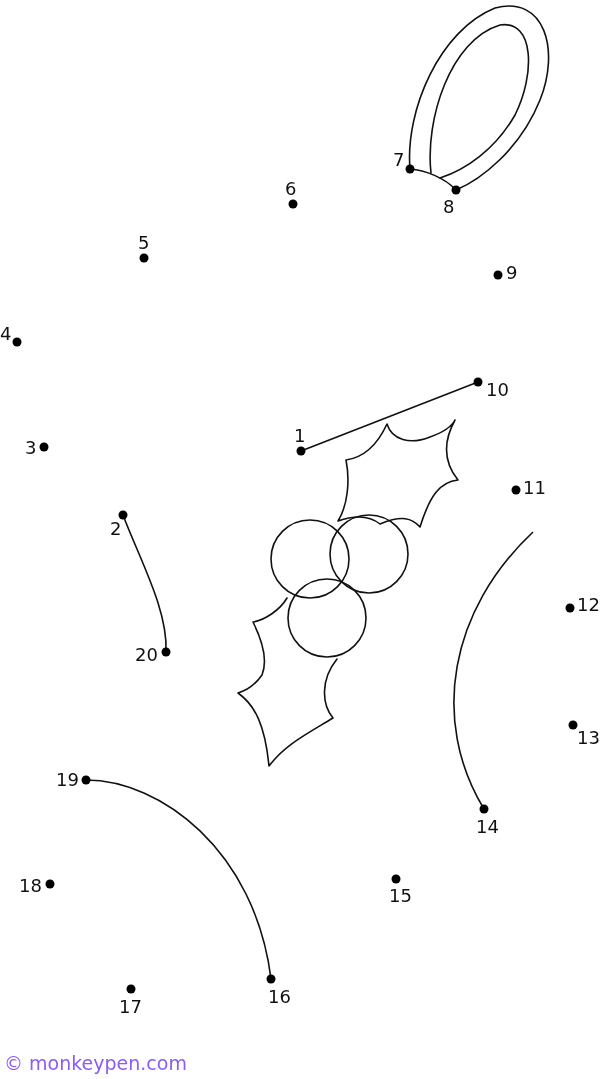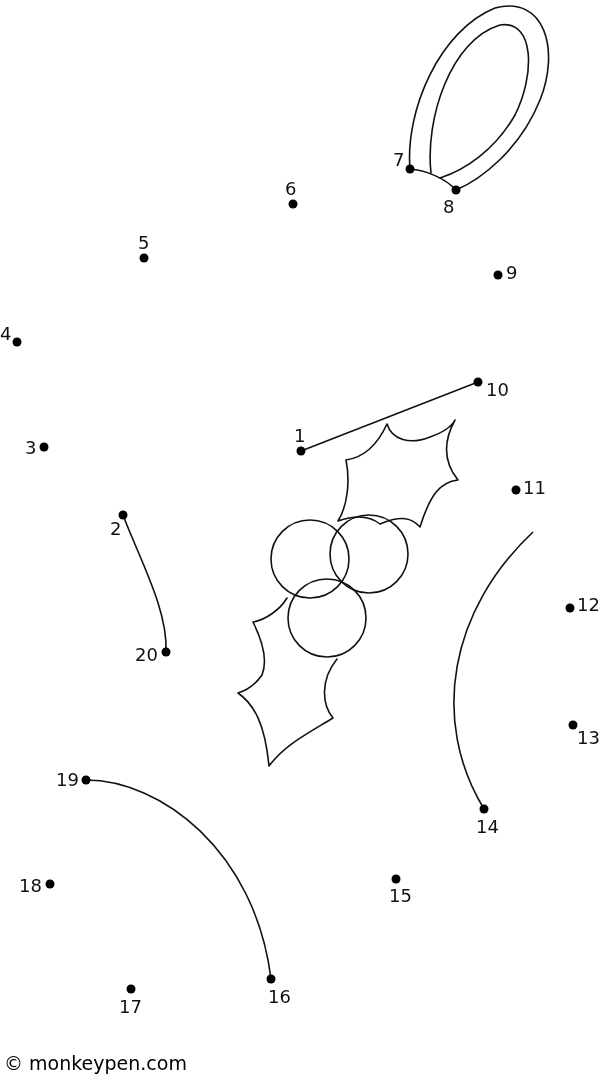--- a/index.html
+++ b/index.html
@@ -3,21 +3,21 @@
   <meta charset="utf-8">
   <style>
     html, body { margin: 0; padding: 0; background: #ffffff; }
     body { width: 600px; height: 1079px; position: relative; overflow: hidden;
            font-family: "DejaVu Sans", sans-serif; }
     #sheet { position: absolute; left: 0; top: 0; width: 600px; height: 1079px; }
     #sheet text { font-family: "DejaVu Sans", sans-serif; font-size: 18px; fill: #111111; }
     .art { fill: none; stroke: #111111; stroke-width: 1.6; stroke-linejoin: round; stroke-linecap: round; }
     .guide { fill: none; stroke: #111111; stroke-width: 1.6; }
     .dot { fill: #000000; cursor: pointer; }
-    .footer { position: absolute; left: 4px; top: 1052px; font-size: 19px; color: #000000;
+    .footer { position: absolute; left: 4px; top: 1052px; font-size: 19px; color: #8b5cf6;
               font-family: "DejaVu Sans", sans-serif; }
   </style>
 </head>
 <body>
 
 <svg id="sheet" viewBox="0 0 600 1079" xmlns="http://www.w3.org/2000/svg">
 
   <g>
     <path class="art" d="M410,169 C405,110 440,30 495,8 C545,-5 560,50 540,100 C520,150 480,180 456,190"></path>
     <path class="art" d="M431,173 C425,120 450,40 500,25 C535,20 535,75 515,115 C495,150 465,170 440,178"></path>

